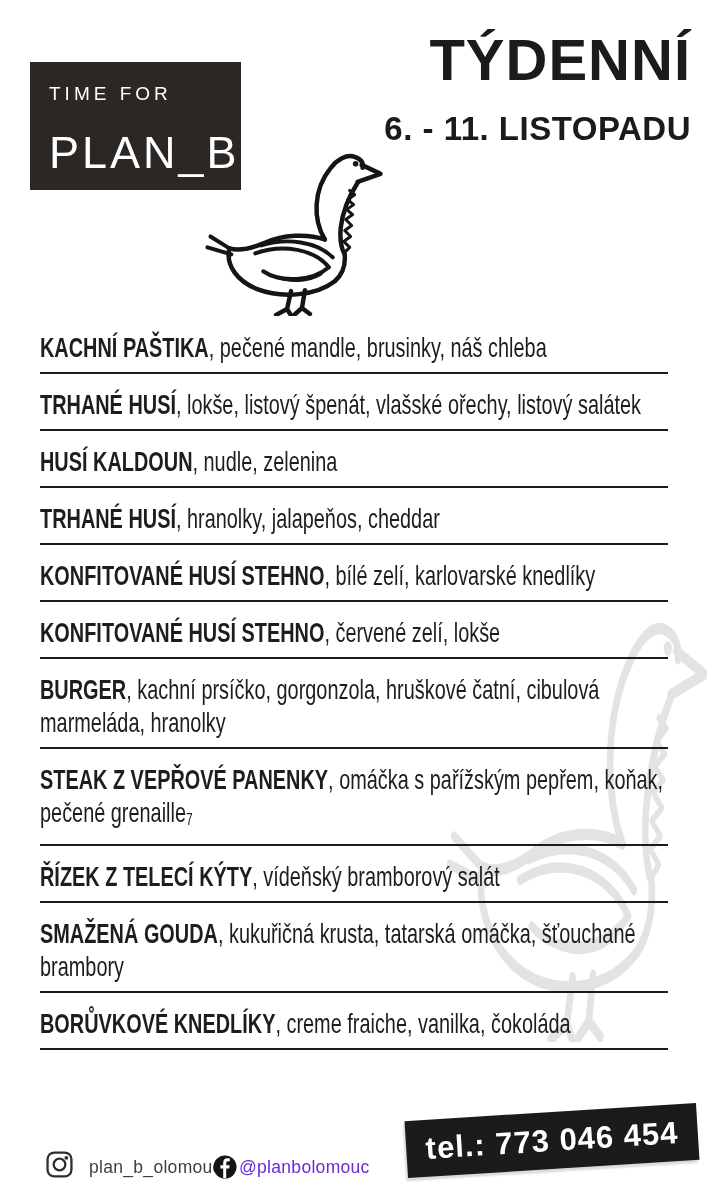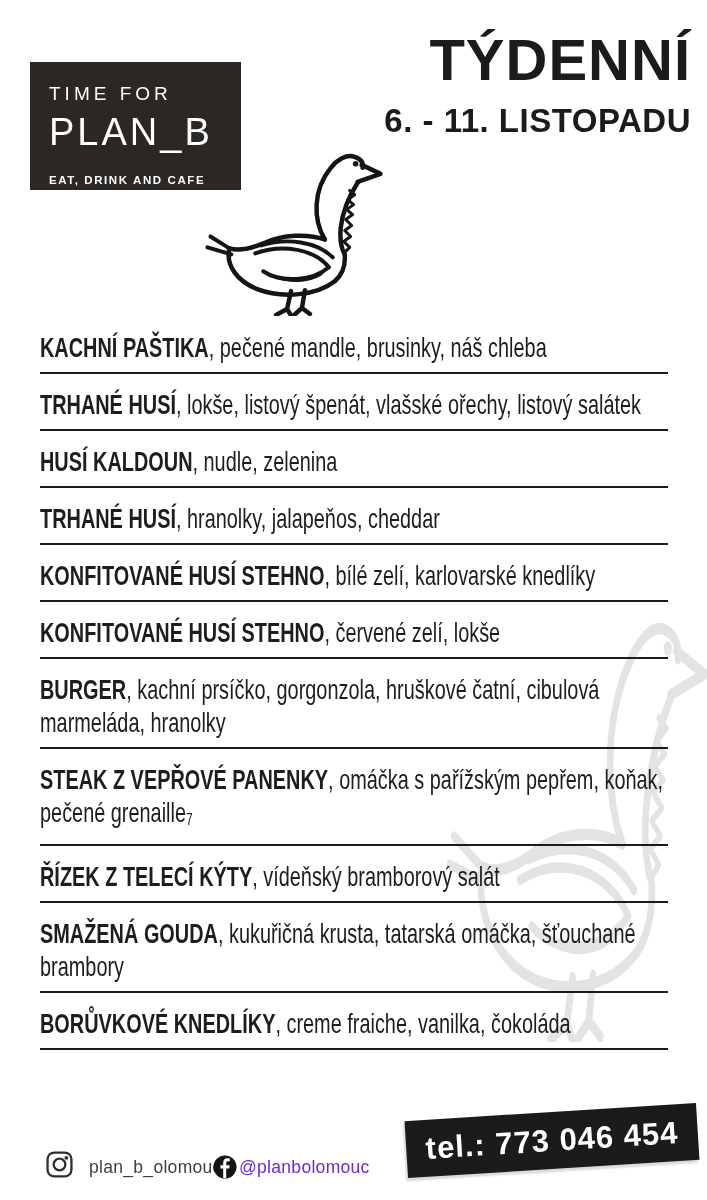--- a/index.html
+++ b/index.html
@@ -9,30 +9,30 @@
     font-family:"Liberation Sans","DejaVu Sans",sans-serif;
     color:#1f1d1c;
   }
   
   .logo-box{
     position:absolute;left:30px;top:62px;width:211px;height:128px;
     background:#2a2725;color:#fff;box-sizing:border-box;
     padding:21px 0 16px 19px;
   }
   .brand-top{font-size:19px;letter-spacing:4px;font-weight:400;white-space:nowrap;}
-  .brand-name{font-size:38px;letter-spacing:3px;font-weight:400;margin-top:6px;white-space:nowrap;}
+  .brand-name{font-size:45px;letter-spacing:3px;font-weight:400;margin-top:22px;white-space:nowrap;}
   .brand-bottom{font-size:11.5px;font-weight:bold;letter-spacing:1.6px;margin-top:20px;white-space:nowrap;}
   
   .title-block{
     position:absolute;top:22px;right:16px;text-align:right;
     color:#1d1b19;font-weight:bold;z-index:1;
   }
   .title-line1{font-size:58px;line-height:76px;letter-spacing:1px;white-space:nowrap;}
   .title-line2{font-size:79px;line-height:74px;letter-spacing:11px;margin-right:-11px;white-space:nowrap;}
-  .date-range{font-size:33px;line-height:38px;letter-spacing:.5px;margin-top:4px;white-space:nowrap;}
+  .date-range{font-size:33px;line-height:38px;letter-spacing:.5px;margin-top:12px;white-space:nowrap;}
   
   .goose-main{position:absolute;left:198px;top:142px;width:192px;height:174px;color:#171513;z-index:2;}
   .goose-watermark{position:absolute;left:438px;top:592px;width:278px;height:450px;color:#e3e3e3;z-index:0;}
   
   .menu-list{
     position:absolute;left:40px;top:317px;width:884px;
     transform:scaleX(0.7104);transform-origin:0 0;z-index:2;
   }
   .menu-item{
     padding:14px 0 8px;border-bottom:2px solid #1d1b1a;

